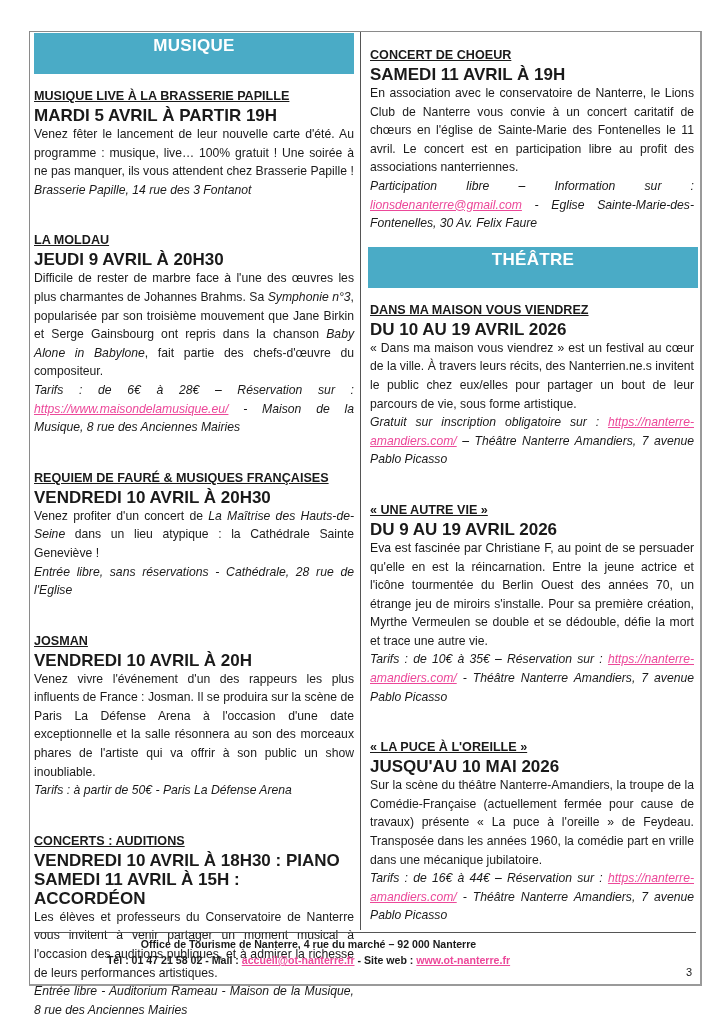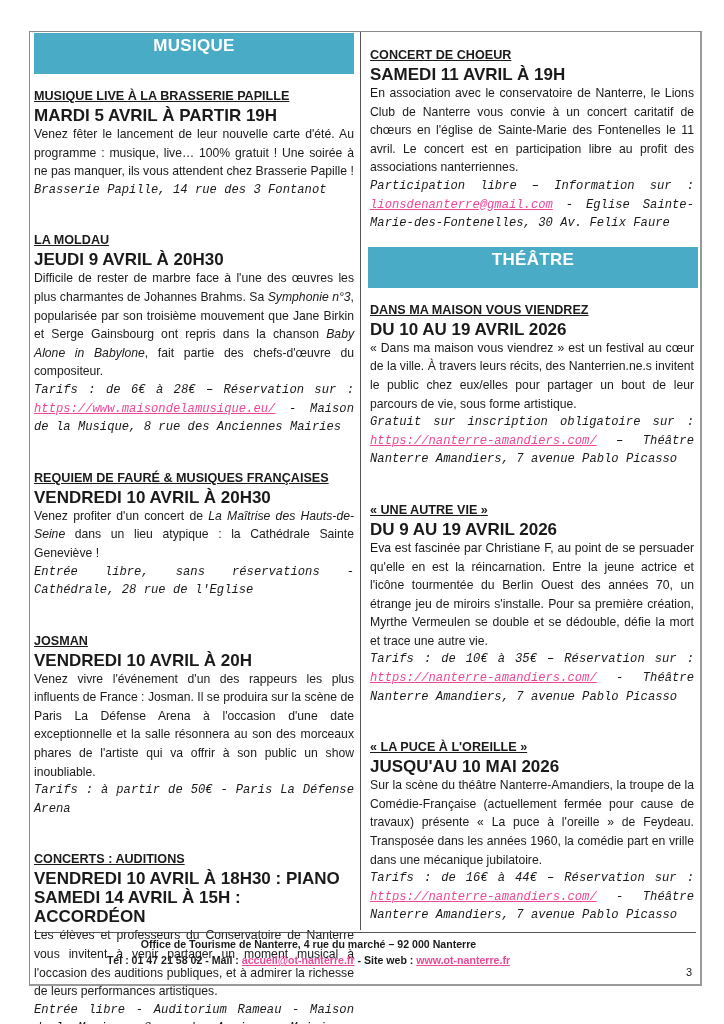--- a/index.html
+++ b/index.html
@@ -11,21 +11,21 @@
     .col { position: absolute; top: 33px; }
     .col-left { left: 34px; width: 320px; }
     .col-right { left: 370px; width: 324px; }
     .section-banner { background: #4aabc6; color: #ffffff; text-align: center; font-weight: bold;
                       font-size: 17px; height: 41px; line-height: 25px; letter-spacing: 0.3px; }
     .col-right .section-banner { margin-left: -2px; margin-right: -4px; }
     .event { font-size: 12.2px; line-height: 18.6px; }
     .event-title { font-weight: bold; text-decoration: underline; font-size: 12.6px; line-height: 19px; margin-top: 13px; }
     .event-date { font-weight: bold; font-size: 17px; line-height: 19px; }
     .event-desc { text-align: justify; }
-    .event-info { font-style: italic; text-align: justify; font-family: Liberation Mono, monospace; }
+    .event-info { font-style: italic; text-align: justify; }
     .link { color: #ec4899; text-decoration: underline; }
     .gap { height: 19px; }
     .footer-rule { position: absolute; left: 34px; top: 932px; width: 662px; height: 1px; background: #555; }
     .footer { position: absolute; left: 29px; top: 936px; width: 559px; text-align: center;
               font-size: 10.6px; line-height: 16px; font-weight: bold; }
     .footer .link { font-weight: bold; }
     .page-number { position: absolute; right: 32px; top: 966px; font-size: 11px; }
   </style>
 </head>
 <body>
@@ -64,21 +64,21 @@
     <div class="event-title">JOSMAN</div>
     <div class="event-date">VENDREDI 10 AVRIL À 20H</div>
     <div class="event-desc">Venez vivre l'événement d'un des rappeurs les plus influents de France : Josman. Il se produira sur la scène de Paris La Défense Arena à l'occasion d'une date exceptionnelle et la salle résonnera au son des morceaux phares de l'artiste qui va offrir à son public un show inoubliable.</div>
     <div class="event-info">Tarifs : à partir de 50€ - Paris La Défense Arena</div>
   </div>
   <div class="gap"></div>
 
   <div class="event">
     <div class="event-title">CONCERTS : AUDITIONS</div>
     <div class="event-date">VENDREDI 10 AVRIL À 18H30 : PIANO</div>
-    <div class="event-date">SAMEDI 14 AVRIL À 15H : ACCORDÉON</div>
+    <div class="event-date">SAMEDI 11 AVRIL À 15H : ACCORDÉON</div>
     <div class="event-desc">Les élèves et professeurs du Conservatoire de Nanterre vous invitent à venir partager un moment musical à l'occasion des auditions publiques, et à admirer la richesse de leurs performances artistiques.</div>
     <div class="event-info">Entrée libre - Auditorium Rameau - Maison de la Musique, 8 rue des Anciennes Mairies</div>
   </div>
 </div>
 
 <div class="col col-right">
   <div class="event">
     <div class="event-title">CONCERT DE CHOEUR</div>
     <div class="event-date">SAMEDI 11 AVRIL À 19H</div>
     <div class="event-desc">En association avec le conservatoire de Nanterre, le Lions Club de Nanterre vous convie à un concert caritatif de chœurs en l'église de Sainte-Marie des Fontenelles le 11 avril. Le concert est en participation libre au profit des associations nanterriennes.</div>

